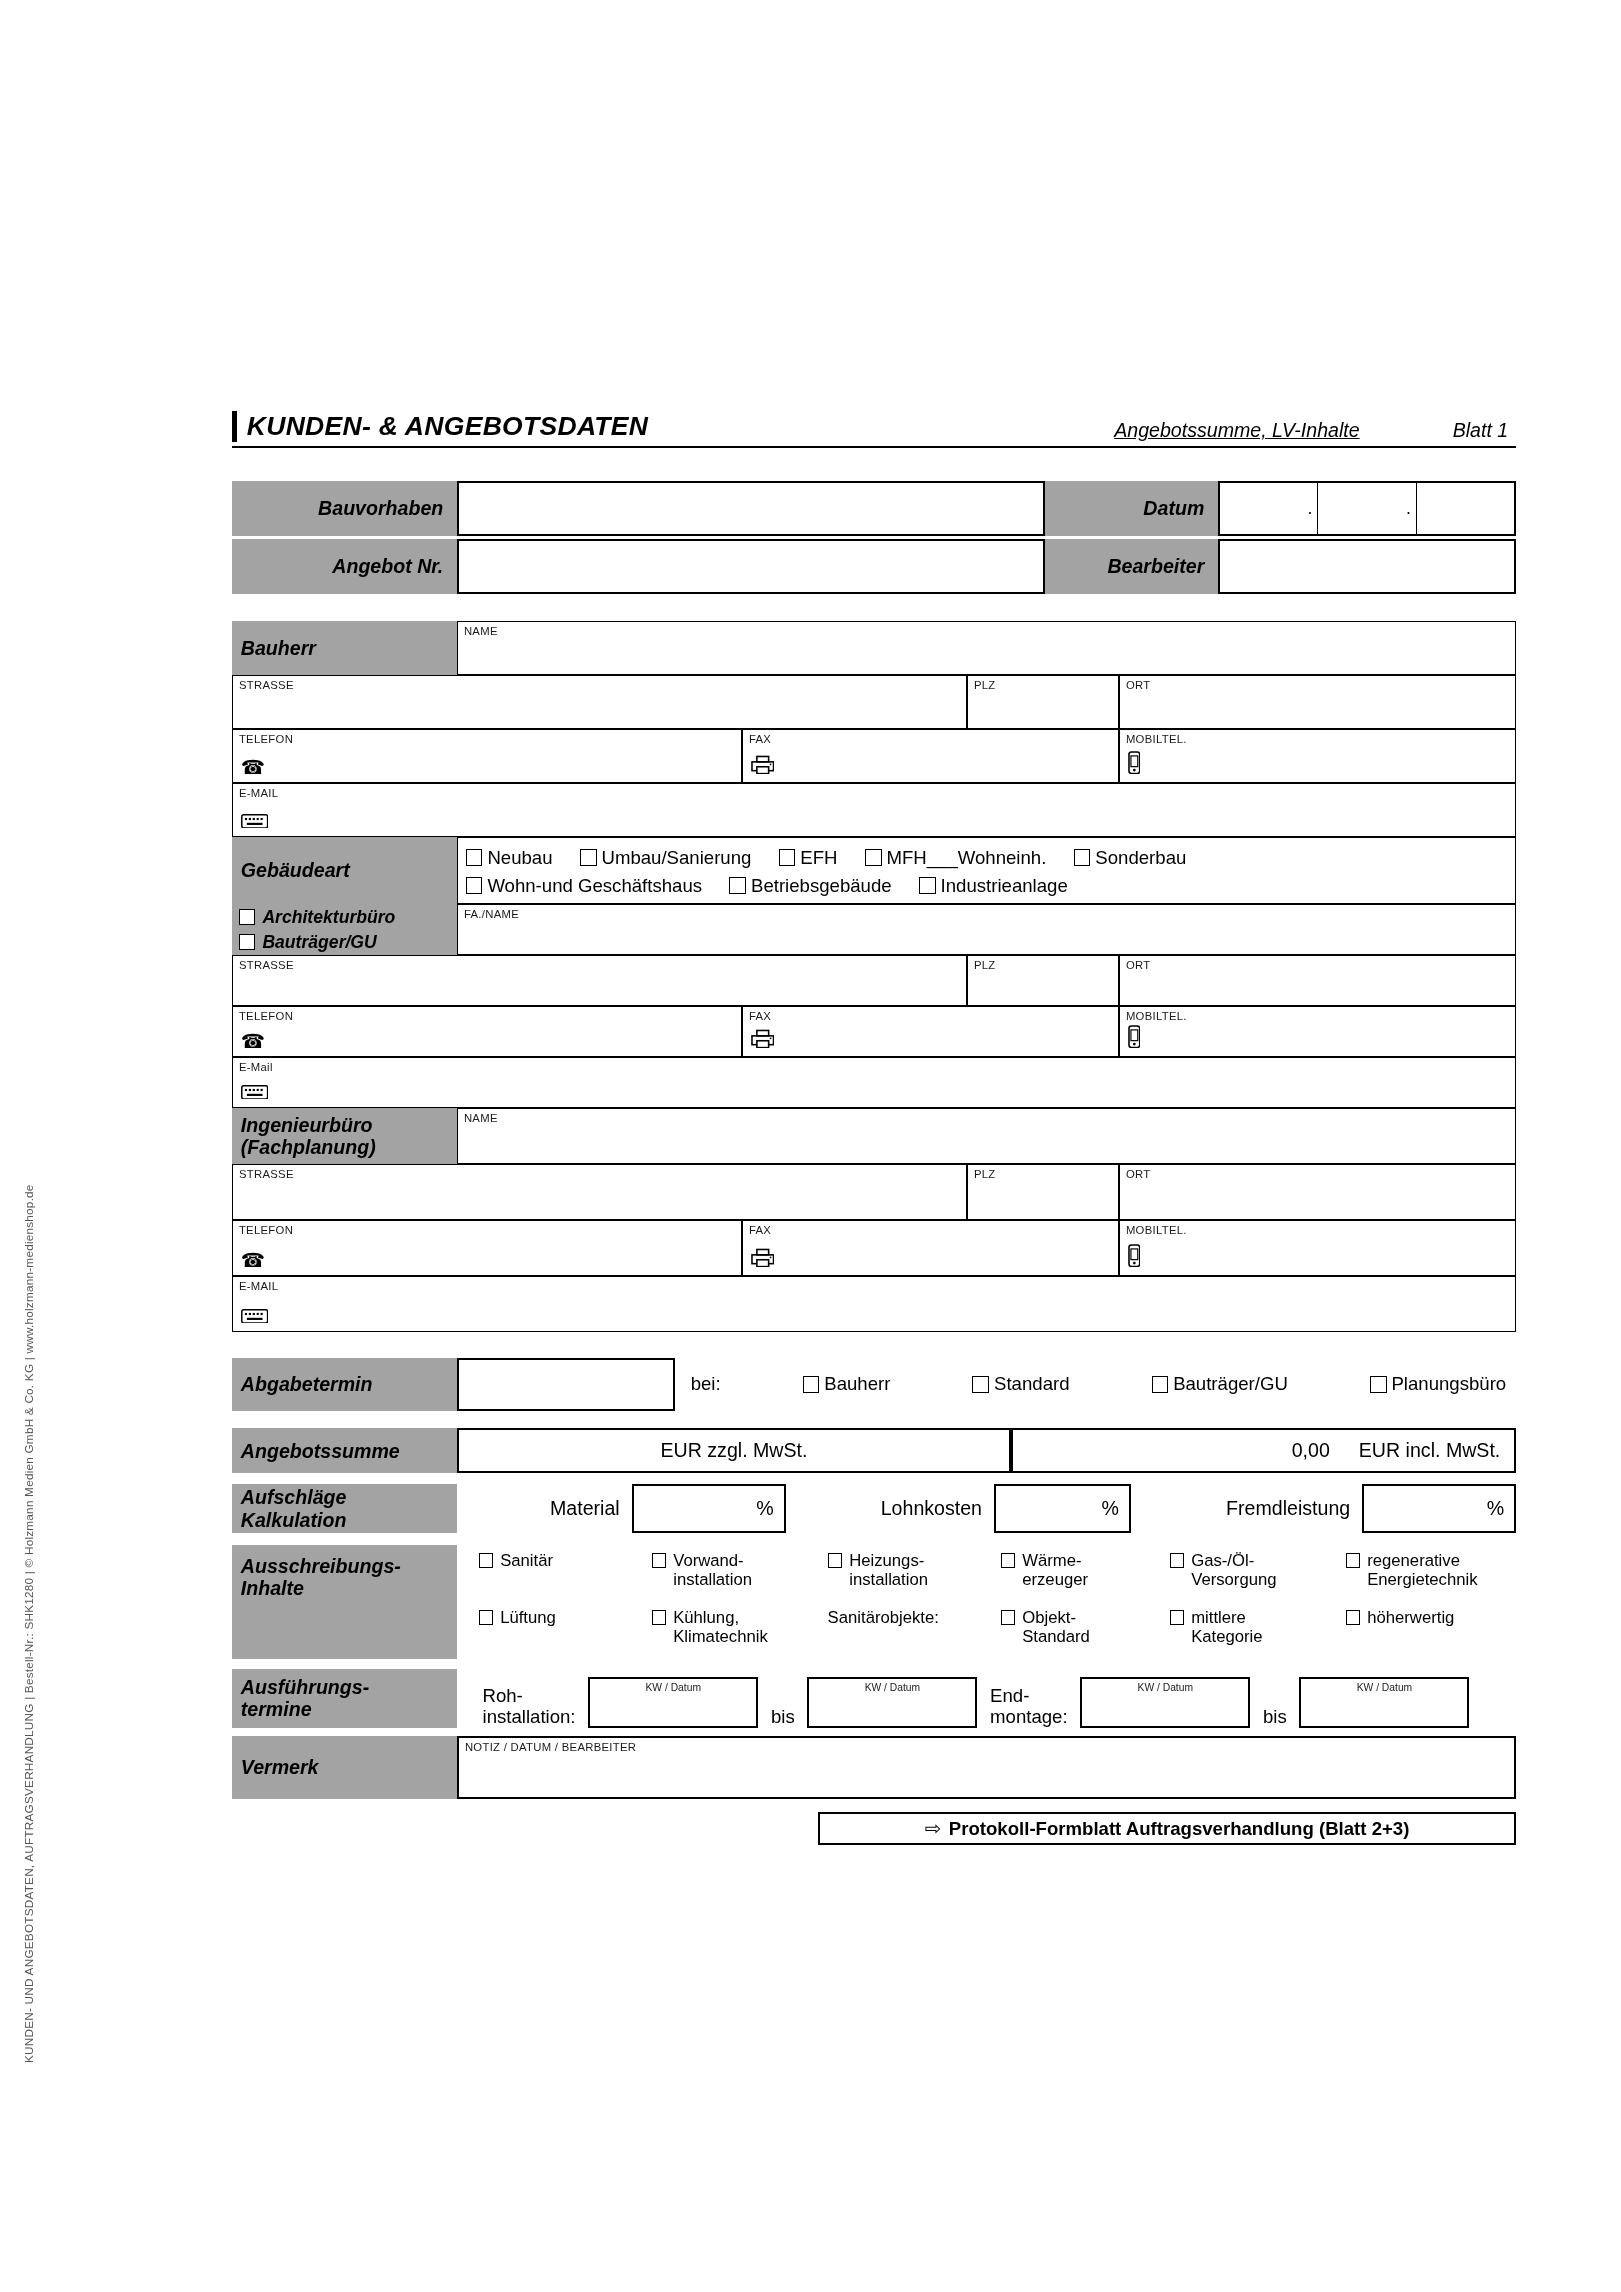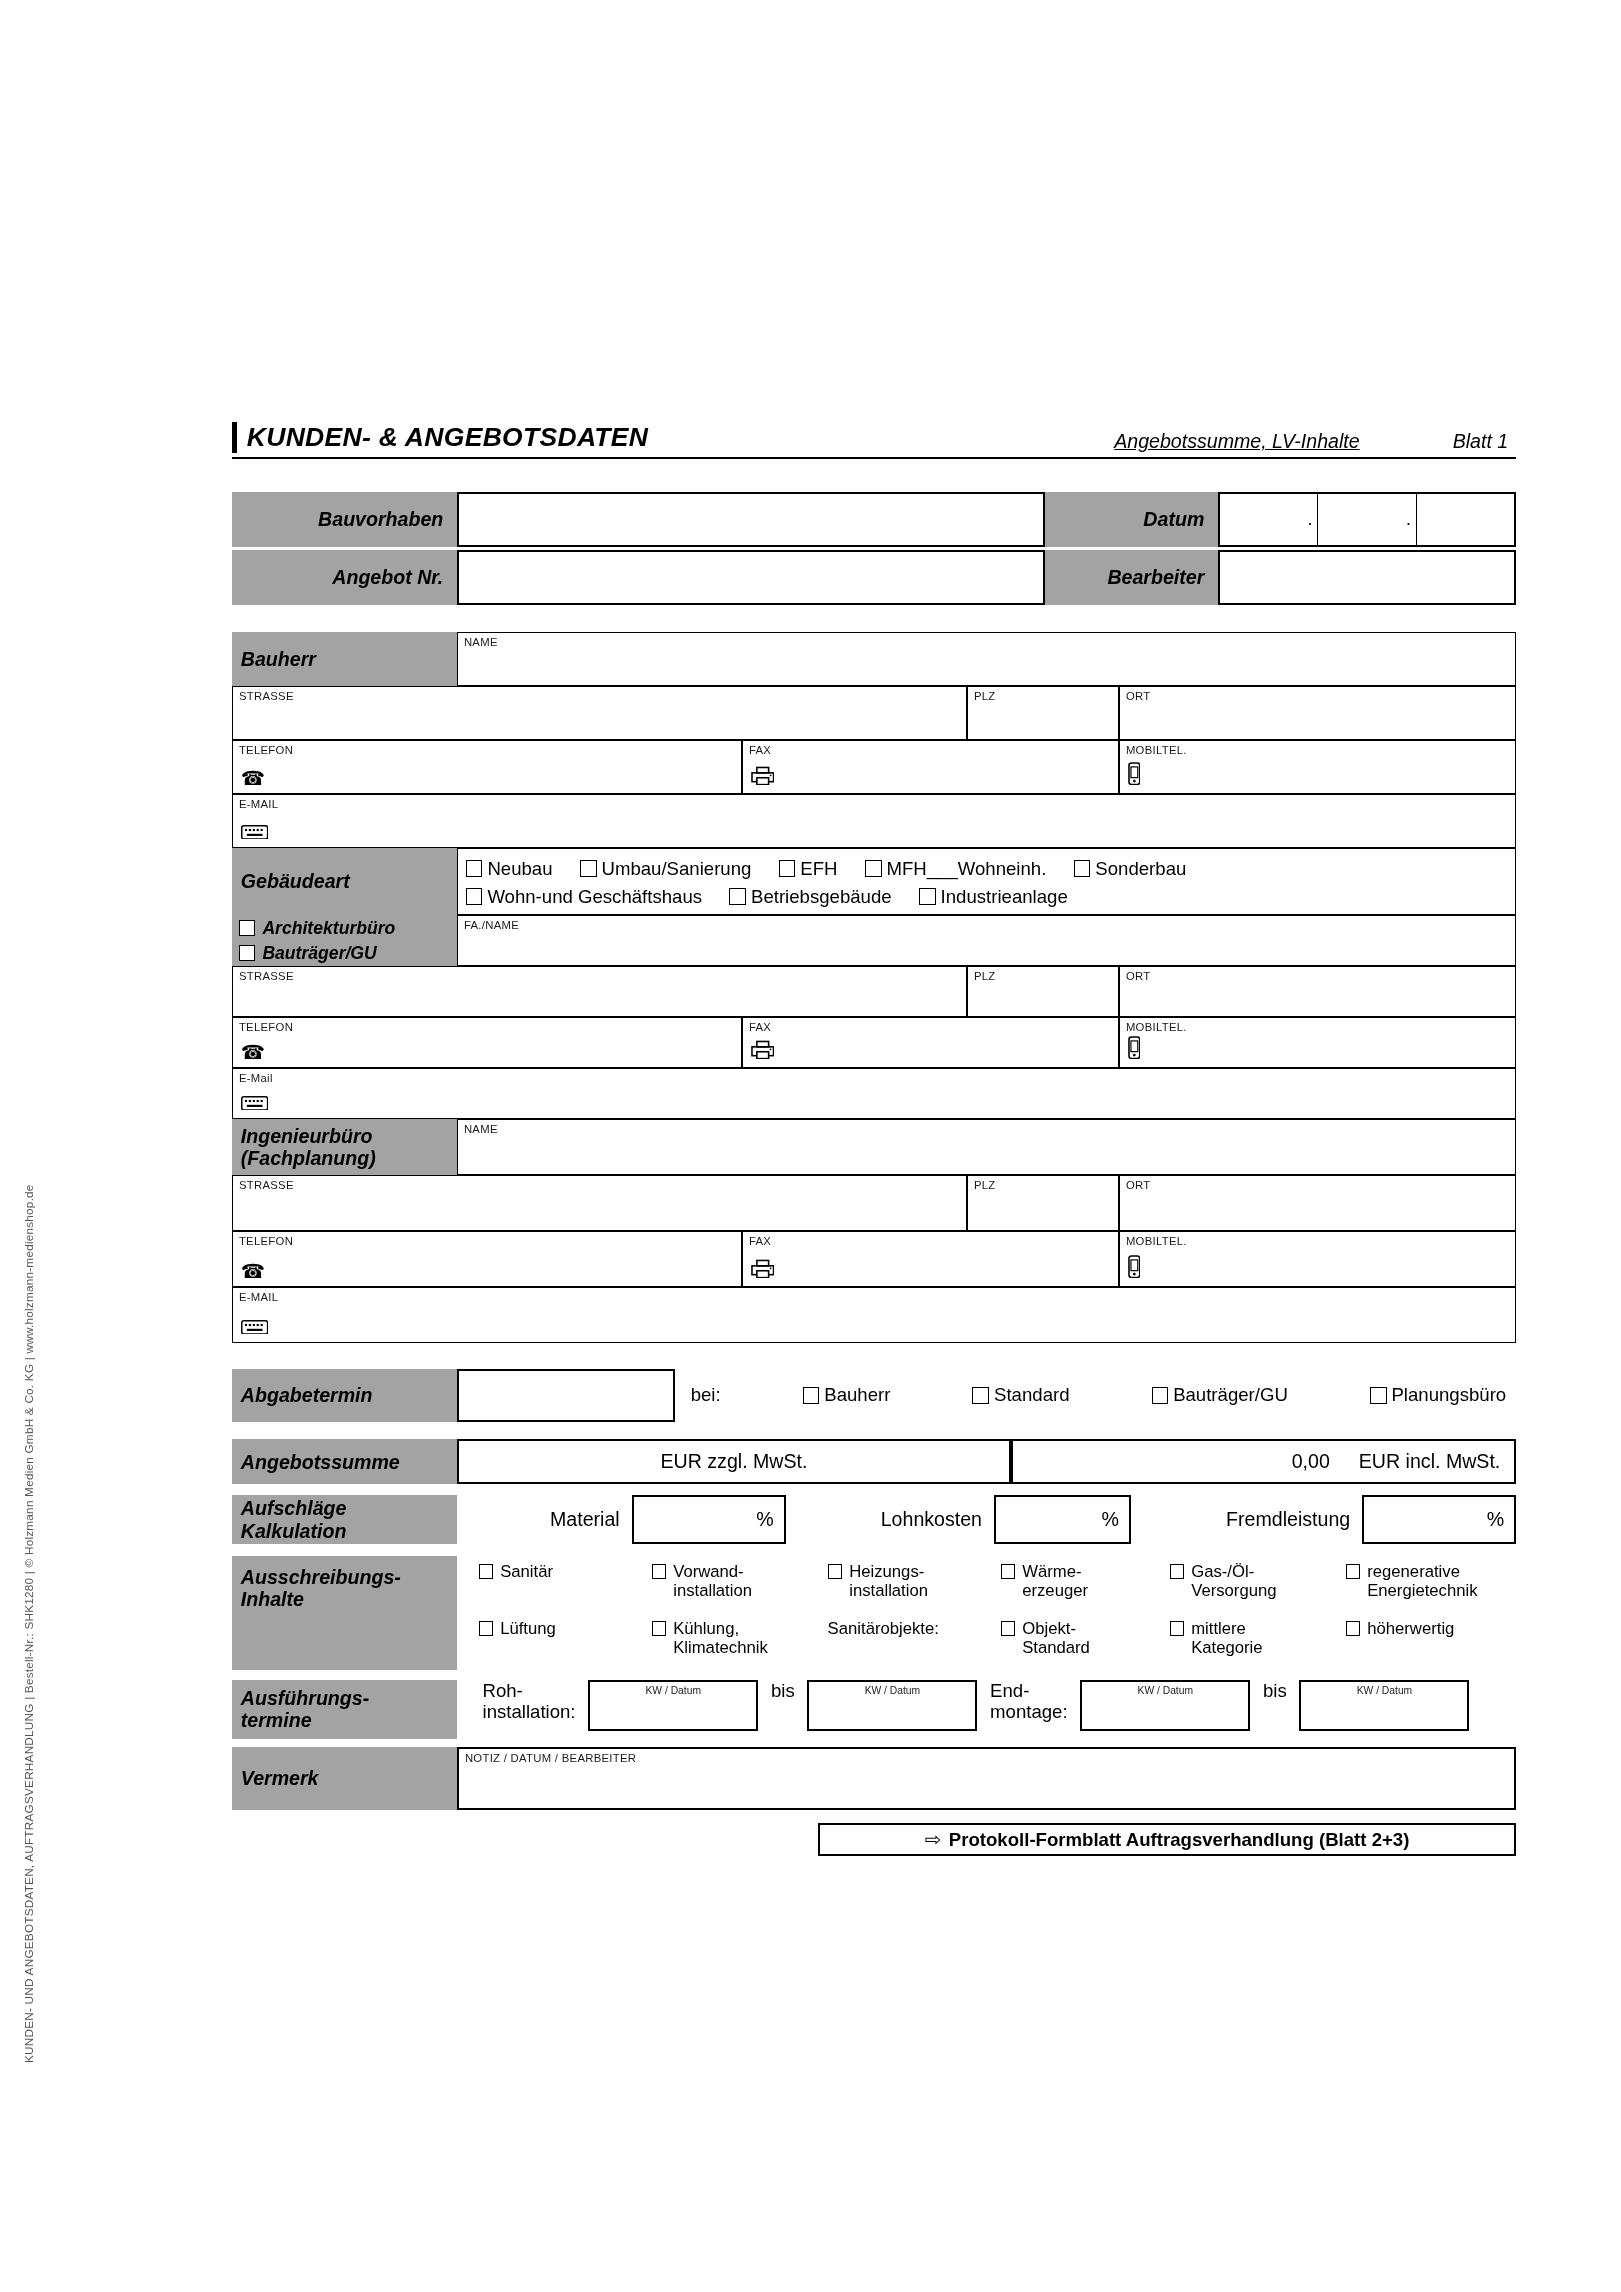--- a/index.html
+++ b/index.html
@@ -12,21 +12,21 @@
     overflow:hidden;
   }
 
   
   .vside {
     position:absolute; left:21.6px; top:2063px;
     transform:rotate(-90deg); transform-origin:0 0;
     white-space:nowrap; font-size:11.8px; color:#555; letter-spacing:0.2px;
   }
 
-  #form { position:absolute; left:232px; top:422px; width:1284px; }
+  #form { position:absolute; left:232px; top:411px; width:1284px; }
 
   
   .hdr { display:flex; align-items:flex-end; border-bottom:2px solid #000; padding-bottom:3.9px; }
   .hdr-title { font-size:26.5px; font-weight:bold; font-style:italic; border-left:5.9px solid #000; padding-left:9.8px; letter-spacing:0.3px; }
   .hdr-sub { font-style:italic; font-size:19.6px; text-decoration:underline; margin-left:auto; }
   .hdr-sheet { font-style:italic; font-size:19.6px; margin-left:93px; margin-right:7.8px; }
 
   .frow { display:flex; }
   .w230 { flex:0 0 225px; width:225px; }
   .flex1 { flex:1; }
@@ -86,21 +86,21 @@
   .auf-lab { font-size:19.6px; margin-right:11.8px; }
   .pctbox { width:154px; height:100%; display:flex; align-items:center; justify-content:flex-end; padding-right:9.8px; font-size:19.6px; border-width:2px; }
   .pctbox.mid { width:137px; }
 
   
   .ausgrid { flex:1; display:grid; grid-template-columns:173px 176px 173px 169px 176px 1fr; grid-auto-rows:51px; padding:5.9px 0 0 21.6px; row-gap:5.9px; }
   .ausitem { display:flex; align-items:flex-start; gap:6.9px; font-size:16.7px; line-height:1.15; white-space:pre-line; }
   .ausitem .cb { width:14.7px; height:14.7px; margin-top:2px; }
 
   
-  .terms { flex:1; display:flex; align-items:flex-start; gap:12.7px; padding-left:25.5px; }
+  .terms { flex:1; display:flex; align-items:flex-end; gap:12.7px; padding-left:25.5px; }
   .tlabel { font-size:18.6px; line-height:1.15; white-space:pre-line; }
   .bis { font-size:18.6px; }
   .kwbox { width:170px; height:51px; border-width:2px; }
   .kwcap { position:absolute; top:2.9px; left:50%; transform:translateX(-50%); font-size:10.3px; color:#222; white-space:nowrap; }
 
   
   .vmrow { height:63px; }
 
   
   .footrow { display:flex; justify-content:flex-end; margin-top:13.7px; }

